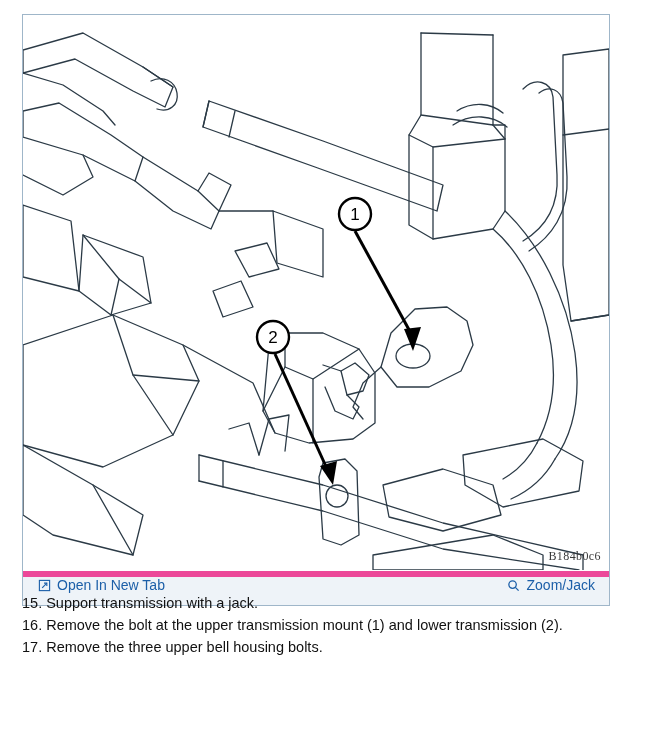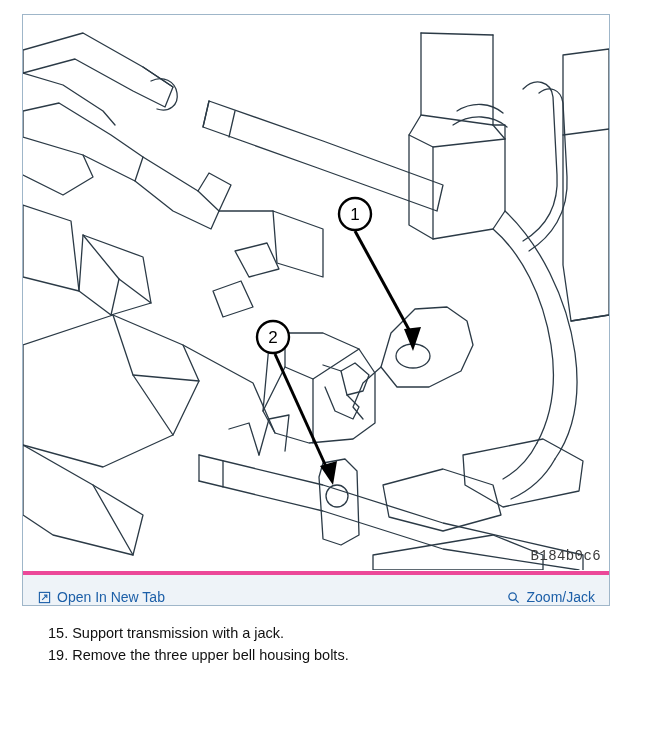--- a/index.html
+++ b/index.html
@@ -38,37 +38,37 @@
     overflow: hidden;
     background: #ffffff;
   }
   .figure-canvas svg {
     display: block;
   }
   .fig-code {
     position: absolute;
     right: 8px;
     bottom: 6px;
-    font-family: Liberation Mono, monospace;
-    font-size: 14px;
+    font-family: Liberation Serif, serif;
+    font-size: 12px;
     letter-spacing: 0.4px;
     color: #3a3a3a;
     margin-left: 28px;
   }
   .figure-toolbar {
     position: absolute;
     left: 0;
     bottom: 0;
     width: 100%;
     height: 34px;
     background: #eef3f8;
-    border-top: 4px solid #ec4899;
+    border-top: 6px solid #ec4899;
     box-sizing: border-box;
     display: flex;
-    align-items: flex-end;
+    align-items: flex-start;
     justify-content: space-between;
     padding: 0 14px;
     gap: 22px;
   }
   .tool-link {
     display: flex;
     align-items: center;
     gap: 6px;
     color: #1c5fa8;
     font-size: 14px;
@@ -79,23 +79,22 @@
     display: inline-flex;
     width: 14px;
     height: 14px;
     align-items: center;
     justify-content: center;
     color: #1c5fa8;
   }
   .steps {
     position: absolute;
     left: 22px;
-    top: 622px;
+    top: 592px;
     width: 620px;
-    margin-left: 26px;
   }
   .step-line {
     font-size: 14.5px;
     line-height: 22px;
     color: #111111;
     white-space: nowrap;
   }
   .callout-num {
     font-family: "Liberation Sans", sans-serif;
     font-size: 17px;
@@ -226,16 +225,17 @@
             <path d="M9 9 L12.5 12.5"></path>
           </svg>
         </span>
         <span>Zoom/Jack</span>
       </div>
     </div>
   </div>
 
   <div class="steps">
     <div class="step-line">15. Support transmission with a jack.</div>
-    <div class="step-line">19. Remove the three upper bell housing bolts.</div>
+    <div class="step-line">16. Remove the bolt at the upper transmission mount (1) and lower transmission (2).</div>
+    <div class="step-line">17. Remove the three upper bell housing bolts.</div>
   </div>
 
 </div>
 
 </body></html>

